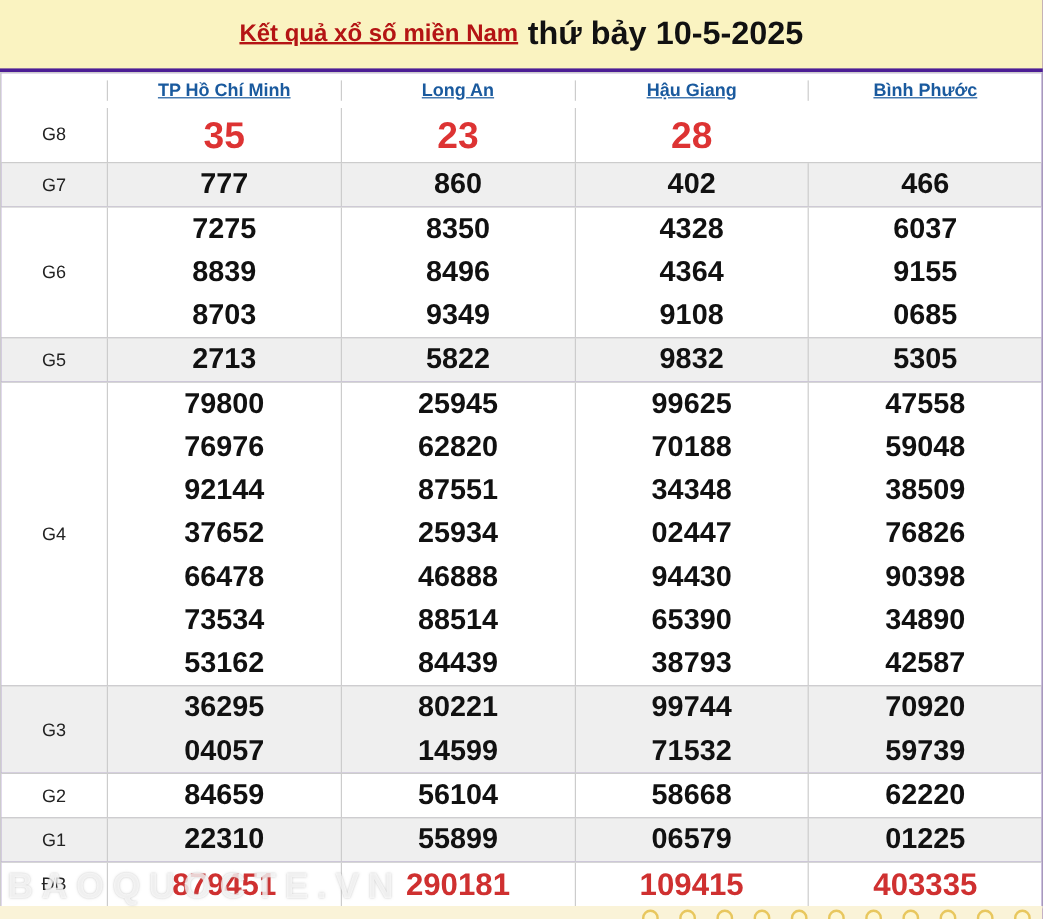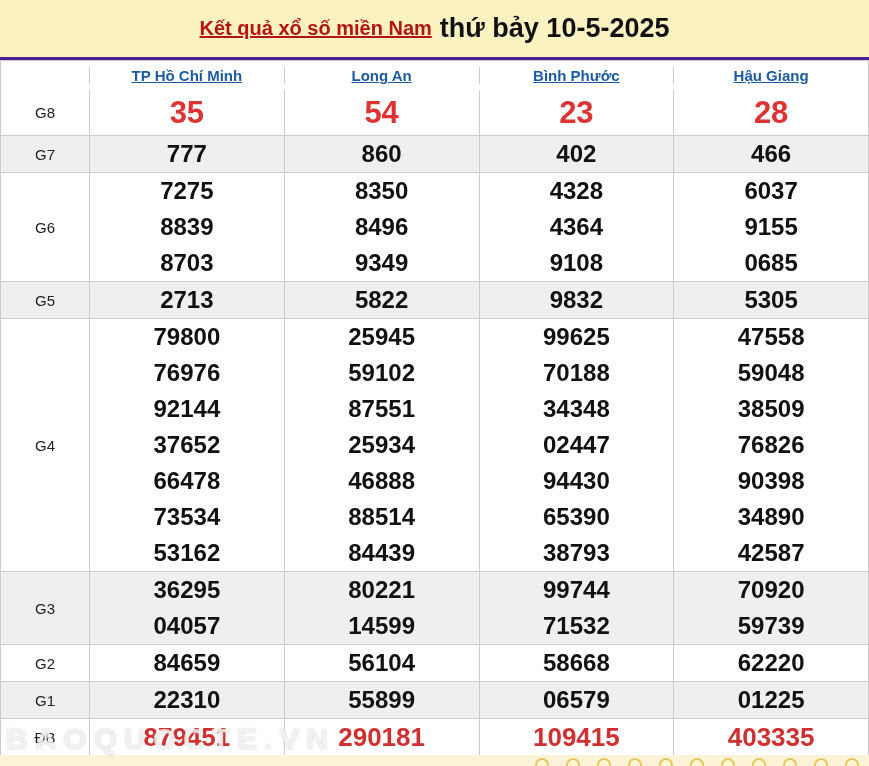--- a/index.html
+++ b/index.html
@@ -79,34 +79,31 @@
   <div class="table-wrap">
     <div class="t-row col-head">
       <div class="label-cell"></div>
       <div class="value-cell">
         <span class="province-link">TP Hồ Chí Minh</span>
       </div>
       <div class="value-cell">
         <span class="province-link">Long An</span>
       </div>
       <div class="value-cell">
+        <span class="province-link">Hậu Giang</span>
+      </div>
+      <div class="value-cell">
         <span class="province-link">Bình Phước</span>
-      </div>
-      <div class="value-cell">
-        <span class="province-link">Hậu Giang</span>
       </div>
     </div>
     <div>
         <div class="t-row g8">
           <div class="label-cell">G8</div>
           <div class="value-cell">
             <div class="num">35</div>
-          </div>
-          <div class="value-cell">
-            <div class="num">54</div>
           </div>
           <div class="value-cell">
             <div class="num">23</div>
           </div>
           <div class="value-cell">
             <div class="num">28</div>
           </div>
         </div>
         <div class="t-row stripe">
           <div class="label-cell">G7</div>
@@ -167,21 +164,21 @@
             <div class="num">79800</div>
             <div class="num">76976</div>
             <div class="num">92144</div>
             <div class="num">37652</div>
             <div class="num">66478</div>
             <div class="num">73534</div>
             <div class="num">53162</div>
           </div>
           <div class="value-cell">
             <div class="num">25945</div>
-            <div class="num">59102</div>
+            <div class="num">62820</div>
             <div class="num">87551</div>
             <div class="num">25934</div>
             <div class="num">46888</div>
             <div class="num">88514</div>
             <div class="num">84439</div>
           </div>
           <div class="value-cell">
             <div class="num">99625</div>
             <div class="num">70188</div>
             <div class="num">34348</div>

